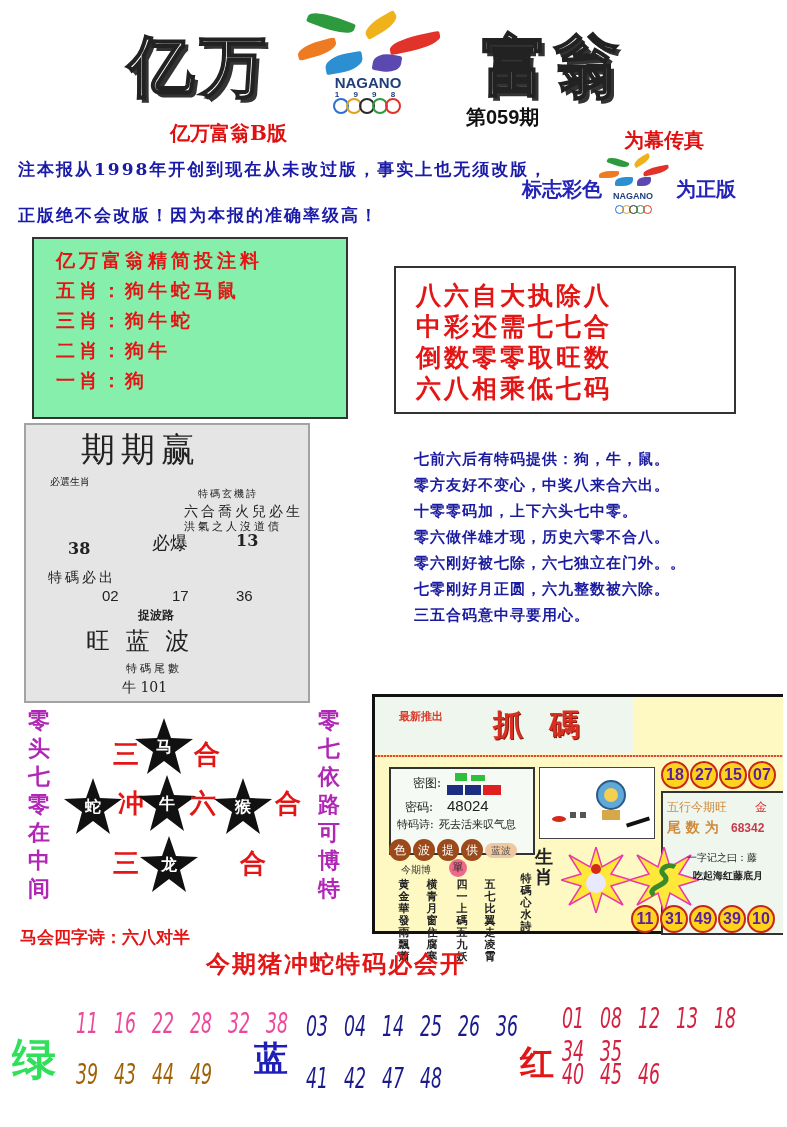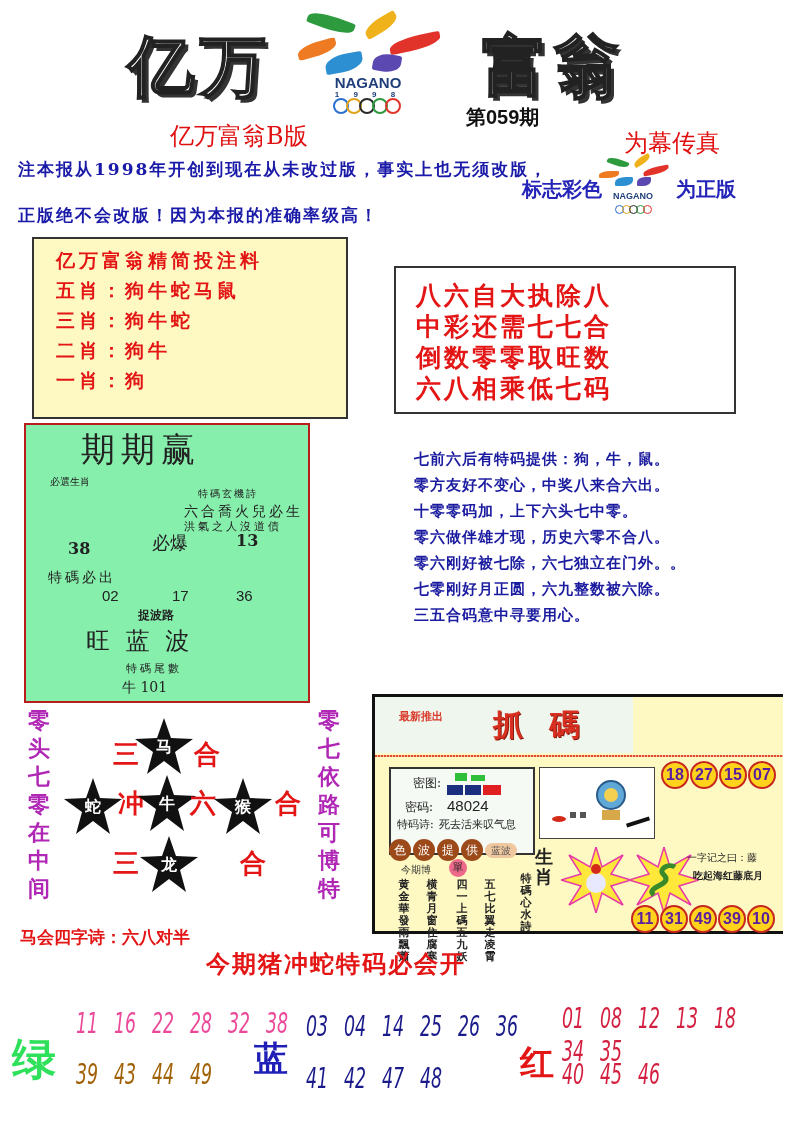--- a/index.html
+++ b/index.html
@@ -10,34 +10,34 @@
   
   .big-title { font-family: "DejaVu Serif", serif; font-size: 66px; font-weight: bold; color: #fff;
     -webkit-text-stroke: 2px #222; text-shadow: 4px 4px 0 #333; letter-spacing: 6px; }
   .logo { position: absolute; }
   .petal { position: absolute; border-radius: 60% 10% 60% 10%; }
   .nagano { position: absolute; font-family: "Liberation Sans", sans-serif; color: #1f3e7a; font-weight: bold; text-align: center; }
   .rings { position: absolute; display: flex; }
   .ring { border-radius: 50%; border-style: solid; background: transparent; }
 
   .issue { font-family: "Liberation Sans", sans-serif; font-size: 20px; color: #111; font-weight: bold; }
-  .red-note { color: #e01010; font-size: 24px; font-weight: normal; text-align: right; }
+  .red-note { color: #e01010; font-size: 20px; font-weight: bold; text-align: right; }
   .blue-line { color: #1a1aa8; font-size: 17px; font-weight: bold; letter-spacing: 2px; }
   .blue-side { color: #2424b8; font-size: 20px; font-weight: bold; font-family: "Liberation Sans", sans-serif; }
 
   
-  .zodiac-box { border: 2px solid #333; background: #fef9c3; padding: 6px 0 0 22px; }
+  .zodiac-box { border: 2px solid #333; background: #86efac; padding: 6px 0 0 22px; }
   .zodiac-box div { color: #e31515; font-size: 19px; font-weight: bold; letter-spacing: 4px; line-height: 30px; }
 
   
   .poem-box { border: 2px solid #333; background: #fff; padding: 12px 0 0 20px; }
   .poem-box div { color: #e31515; font-size: 25px; font-weight: bold; letter-spacing: 3px; line-height: 31px; font-family: "DejaVu Serif", serif; }
 
   
-  .clip { border: 2px solid #b91c1c; background: #86efac; text-decoration: underline; }
+  .clip { border: 2px solid #a3a3a3; background: #e5e5e5; text-decoration: underline; }
   .clip .t { position: absolute; color: #222; }
 
   
   .blue-poem div { color: #1b1ba0; font-size: 15px; font-weight: bold; letter-spacing: 1px; line-height: 26px; }
 
   
   .vtext { color: #b026b5; font-size: 22px; font-weight: bold; line-height: 28px; width: 26px; text-align: center; }
   .star { position: absolute; width: 58px; height: 56px; }
   .star svg { position: absolute; left: 0; top: 0; }
   .star span { position: absolute; left: 0; right: 0; top: 19px; text-align: center; color: #fff; font-size: 16px; font-weight: bold; }
@@ -220,20 +220,26 @@
     <div style="position:absolute;left:62px;top:42px;width:18px;height:10px;background:#d7a84a;"></div>
     <div style="position:absolute;left:12px;top:48px;width:14px;height:6px;border-radius:50%;background:#d42a1a;"></div>
     <div style="position:absolute;left:30px;top:44px;width:6px;height:6px;background:#555;"></div>
     <div style="position:absolute;left:40px;top:44px;width:6px;height:6px;background:#555;"></div>
     <div style="position:absolute;left:86px;top:52px;width:24px;height:4px;background:#111;transform:rotate(-18deg);"></div>
   </div>
 
   <div class="abs" style="left:286px; top:64px; width:120px;">
     <span class="ball">18</span><span class="ball">27</span><span class="ball">15</span><span class="ball">07</span>
   </div>
+  <div class="abs" style="left:286px; top:94px; width:122px; height:144px; border:2px solid #333; border-right:none; background:#eef6ee;">
+    <div class="abs" style="left:4px; top:6px; color:#d08a3c; font-size:12px;">五行今期旺</div>
+    <div class="abs" style="left:92px; top:6px; color:#d83a3a; font-size:12px;">金</div>
+    <div class="abs" style="left:4px; top:26px; color:#d08a3c; font-size:14px; font-weight:bold;">尾 数 为</div>
+    <div class="abs" style="left:68px; top:28px; color:#c83a4a; font-size:12px; font-weight:bold; font-family:'Liberation Sans',sans-serif;">68342</div>
+  </div>
 
   <div class="abs" style="left:14px; top:142px;">
     <span class="pill">色</span><span class="pill">波</span><span class="pill">提</span><span class="pill">供</span><span style="font-size:10px;color:#555;background:#f0c8a0;padding:2px 6px;border-radius:8px;">蓝波</span>
   </div>
   <div class="abs" style="left:26px; top:166px; font-size:10px; color:#333;">今期博</div>
   <div class="abs" style="left:74px; top:162px; width:18px; height:18px; border-radius:50%; background:#ee6a8a; font-size:11px; text-align:center; line-height:18px; color:#222;">單</div>
 
   <div class="vcol" style="left:22px; top:182px;">黄金華發雨飄蕭</div>
   <div class="vcol" style="left:50px; top:182px;">横青月窗住腐寒</div>
   <div class="vcol" style="left:80px; top:182px;">四一上碼五九妖</div>

